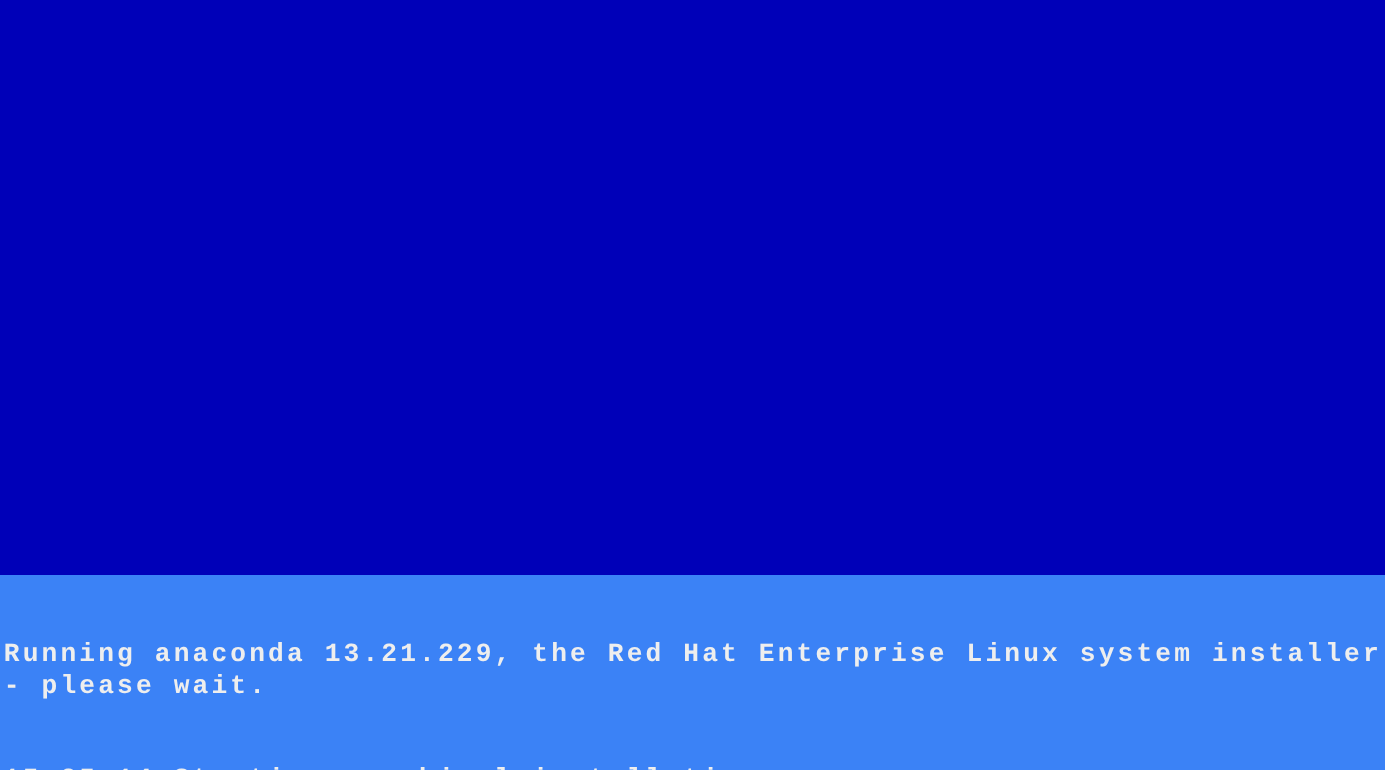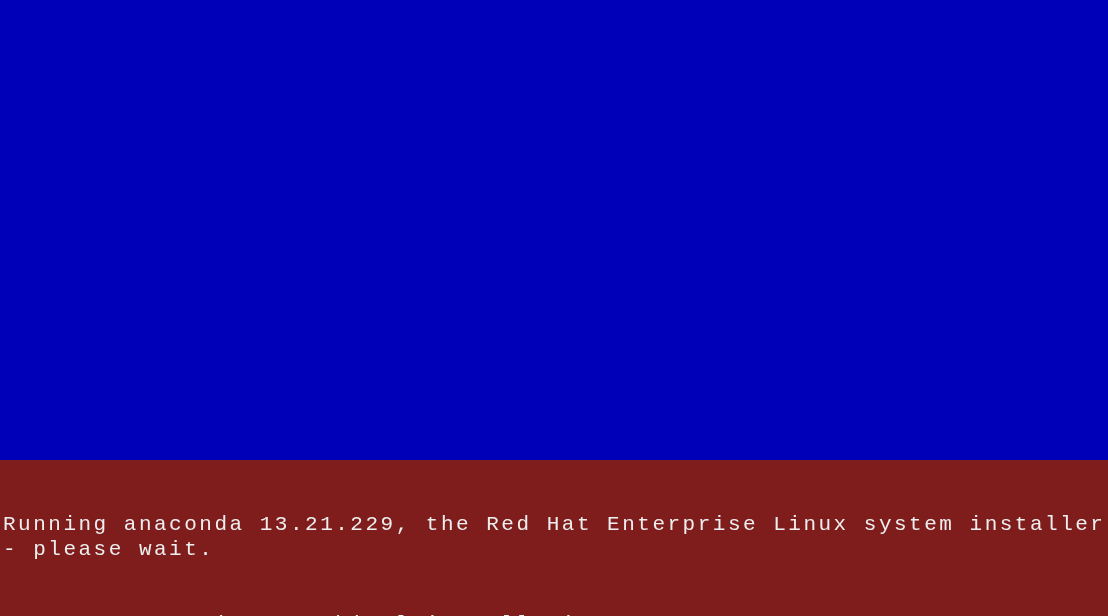--- a/index.html
+++ b/index.html
@@ -15,29 +15,29 @@
       font-family: "Courier New", Courier, monospace;
     }
     .blue-panel {
       width: 100%;
       height: 460px;
       background: #0000b8;
     }
     .console {
       width: 100%;
       height: 156px;
-      background: #7f1d1d;
+      background: #3b82f6;
       color: #eee;
       font-size: 21px;
       line-height: 25px;
       letter-spacing: 2.5px;
       padding: 2px 0 0 3px;
       white-space: pre-wrap;
       word-break: break-all;
-      font-weight: normal;
+      font-weight: bold;
     }
     .console-line {
       display: block;
     }
   </style>
 </head>
 <body>
 
 <div class="blue-panel"></div>
 

